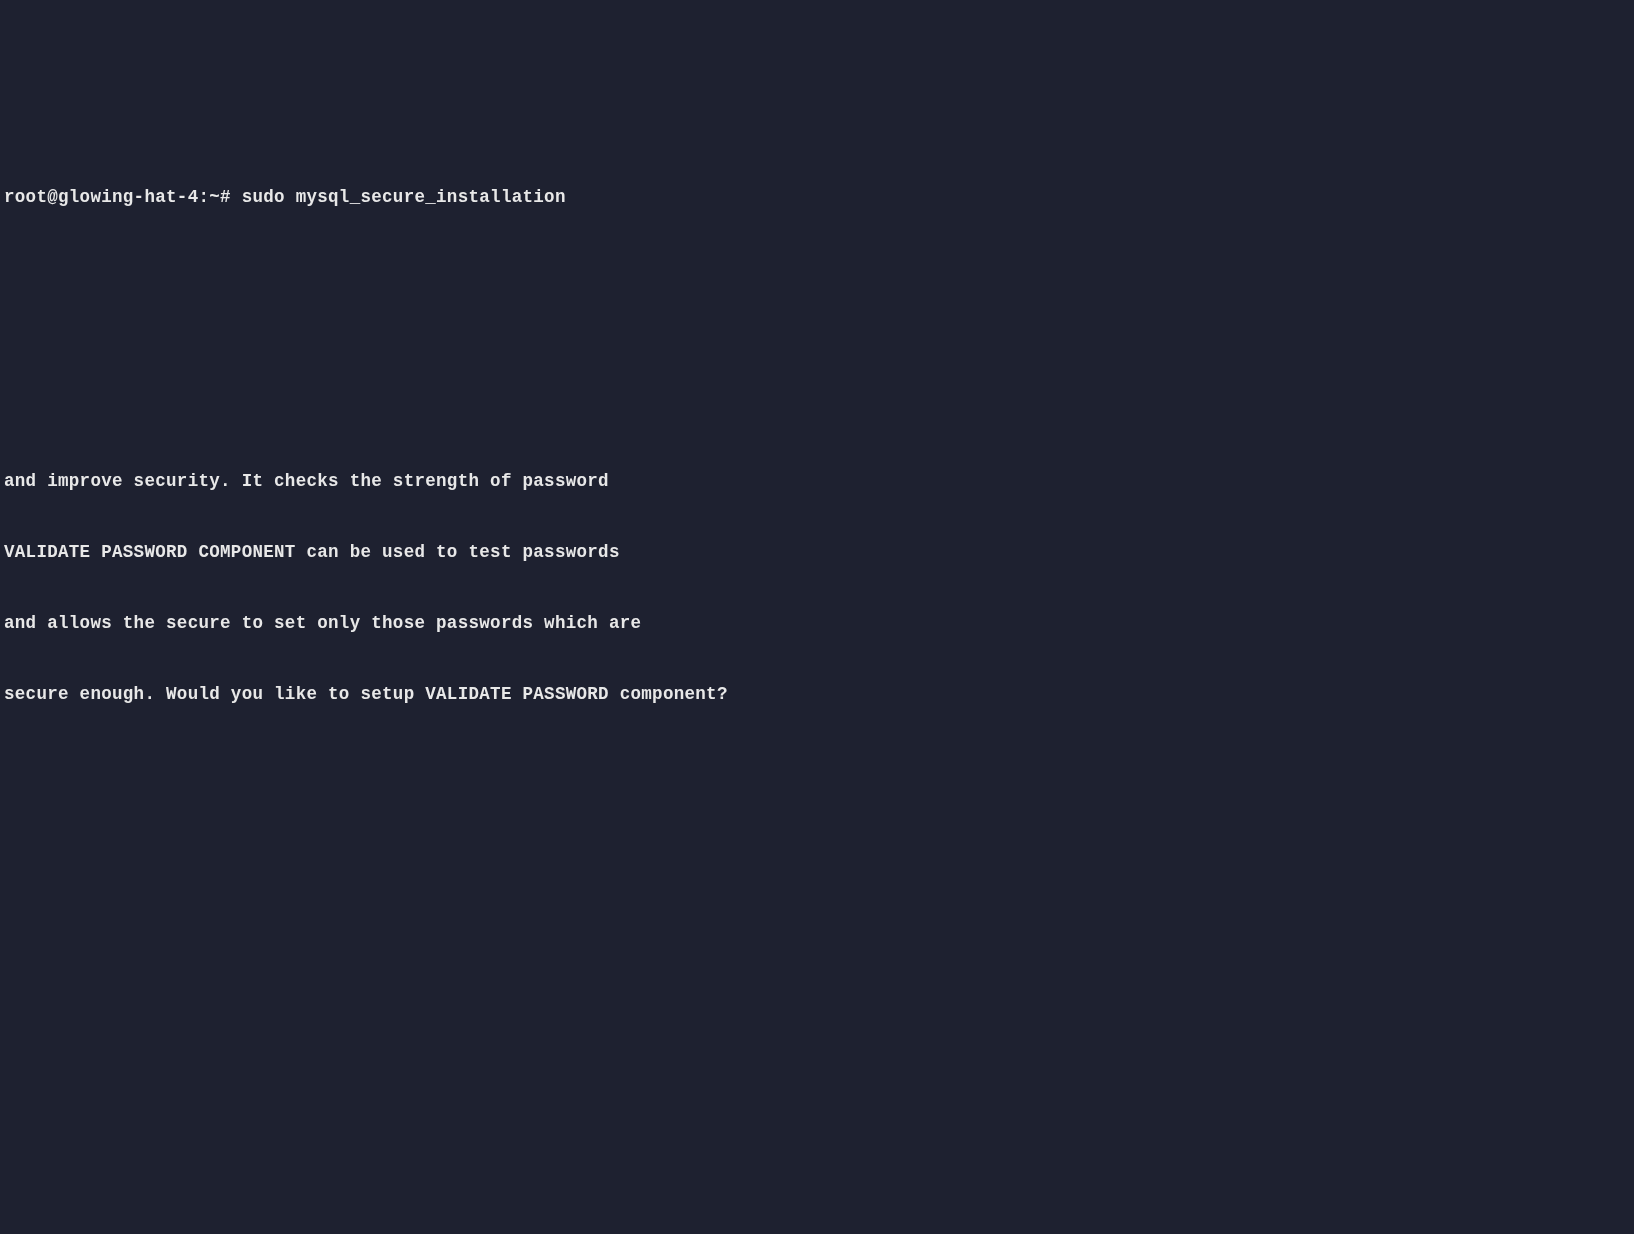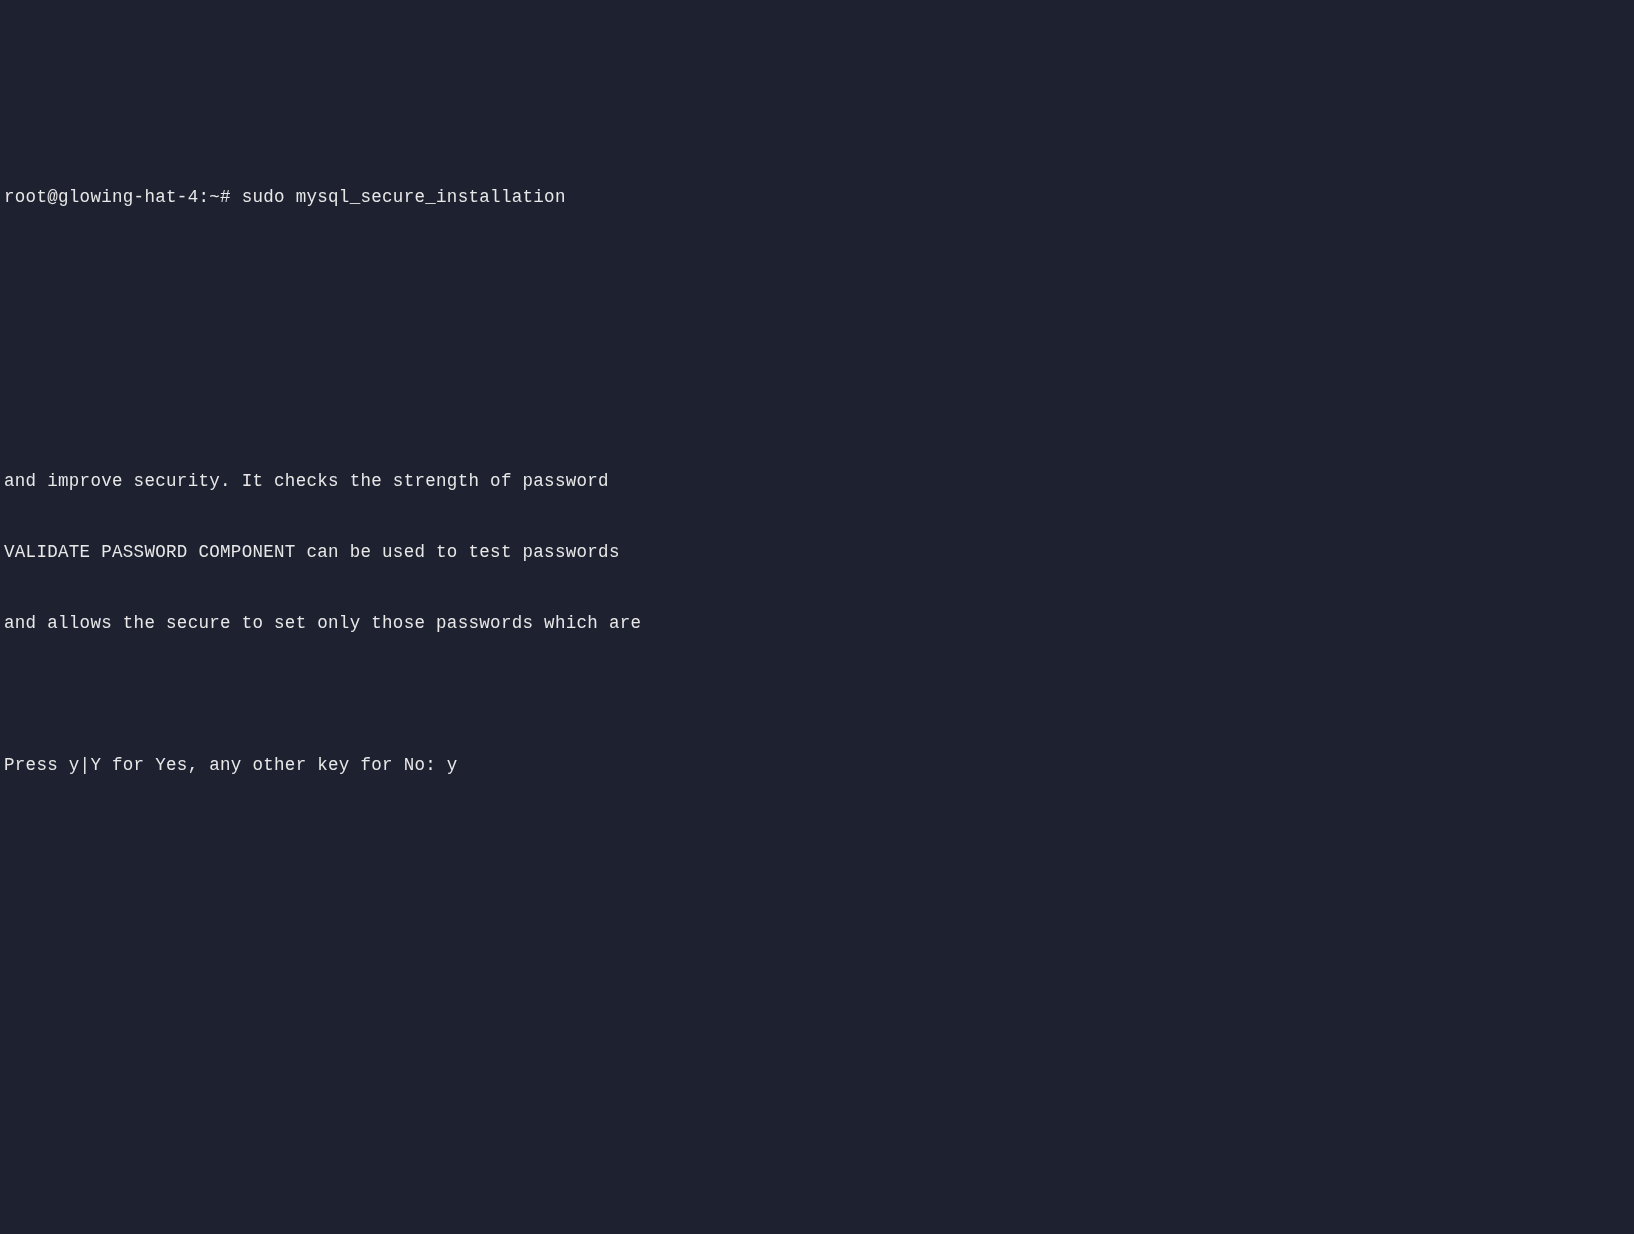--- a/index.html
+++ b/index.html
@@ -19,37 +19,38 @@
       overflow: hidden;
       white-space: pre;
       letter-spacing: 0.3px;
     }
     .terminal {
       padding: 2px 4px;
     }
     .line {
       display: block;
       min-height: 35.5px;
+      font-weight: bold;
     }
   </style>
 </head>
 <body>
 
 
 
 <div class="terminal">
 <span class="line">root@glowing-hat-4:~# sudo mysql_secure_installation</span>
 <span class="line"></span>
 <span class="line"></span>
 <span class="line"></span>
 <span class="line">and improve security. It checks the strength of password</span>
 <span class="line">VALIDATE PASSWORD COMPONENT can be used to test passwords</span>
 <span class="line">and allows the secure to set only those passwords which are</span>
+<span class="line">secure enough. Would you like to setup VALIDATE PASSWORD component?</span>
 <span class="line"></span>
-<span class="line">Press y|Y for Yes, any other key for No: y</span>
 <span class="line"></span>
 <span class="line"></span>
 
 
 
 
 
 
 
 

